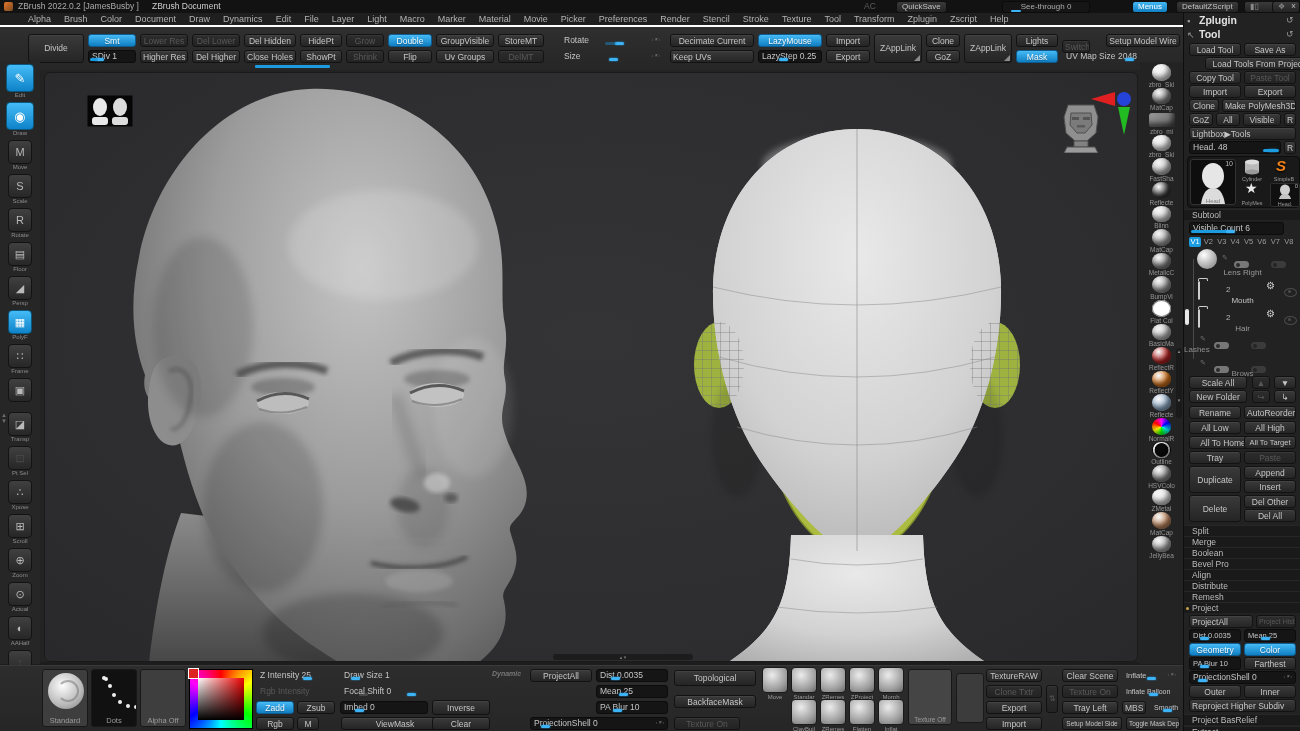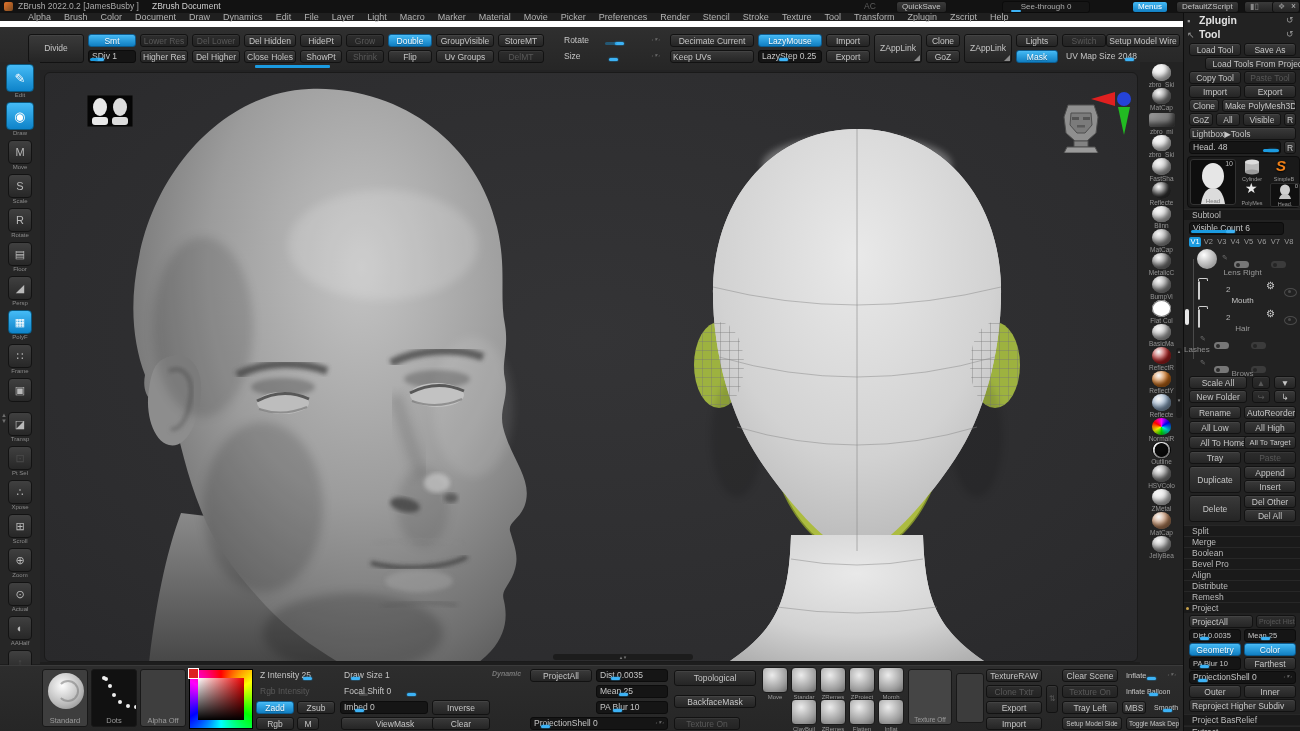--- a/index.html
+++ b/index.html
@@ -65,21 +65,21 @@
   .eye.dim{opacity:.3}
   .tgl{width:15px;height:7px;border-radius:4px;background:#777;position:relative;display:inline-block}
   .tgl:after{content:"";position:absolute;left:1.5px;top:1.5px;width:4px;height:4px;border-radius:50%;background:#2c2c2c}
   .tgl.dim{opacity:.3}
   .mini{font-size:7px;color:#6f6f6f}
   .stlabel{position:absolute;font-size:8px;color:#b5b5b5}
   .vtab{width:12px;height:10px;font-size:7.5px;line-height:10px;text-align:center;color:#9a9a9a;border-radius:2px}
   .vtab.on{background:#1b9be0;color:#fff}
   
   #titlebar{left:0;top:0;width:1300px;height:13px;background:#121212;font-size:8.5px;line-height:13px;color:#ababab;white-space:nowrap}
-  #menubar{left:0;top:13px;width:1183px;height:14px;background:#1f1f1f;border-bottom:6px solid #ffffff;
+  #menubar{left:0;top:13px;width:1183px;height:14px;background:#1f1f1f;border-bottom:2px solid #ffffff;
            display:flex;gap:13px;align-items:center;padding-left:28px;box-sizing:border-box}
   #menubar span{font-size:9px;color:#b3b3b3}
   #topshelf{left:0;top:27px;width:1183px;height:43px;background:linear-gradient(#2f2f2f,#262626);border-bottom:1px solid #0e0e0e}
   #botshelf{left:0;top:665px;width:1183px;height:66px;background:linear-gradient(#2d2d2d,#262626);border-top:1px solid #3a3a3a}
   .tb-btn{display:inline-block;height:10px;line-height:10px;font-size:8px;padding:0 5px;background:linear-gradient(#3a3a3a,#242424);
           border:1px solid #101010;border-radius:3px;color:#c2c2c2;margin-left:4px;vertical-align:1px}
   .tb-btn.on{background:linear-gradient(#43b9f5,#117fc2);color:#fff}
   
   #canvas{left:40px;top:70px;width:1100px;height:592px;background:#232324}
   #doc{position:absolute;left:4px;top:2px;width:1092px;height:588px;background:radial-gradient(ellipse at 50% 45%,#343436 0%,#2d2d2f 70%,#29292b 100%);
@@ -176,21 +176,21 @@
   <div class="btn tall fold" style="left:874px;top:7px;width:48px">ZAppLink</div>
 
   <div class="btn" style="left:926px;top:7px;width:34px">Clone</div>
   <div class="btn" style="left:926px;top:23px;width:34px">GoZ</div>
 
   <div class="btn tall fold" style="left:964px;top:7px;width:48px">ZAppLink</div>
 
   <div class="btn" style="left:1016px;top:7px;width:42px">Lights</div>
   <div class="btn on" style="left:1016px;top:23px;width:42px">Mask</div>
 
-  <div class="btn dim" style="left:1062px;top:7px;width:44px">Switch</div>
+  <div class="btn dim" style="left:1062px;top:13px;width:28px">Switch</div>
   <div class="btn" style="left:1106px;top:7px;width:74px">Setup Model Wire</div>
   <div class="sl" style="left:1062px;top:23px;width:118px;background:transparent;border-color:transparent"><span>UV Map Size 2048</span><b class="kn" style="left:62px"></b></div>
 
   <div class="a" style="left:255px;top:38px;width:75px;height:3px;background:#1b9be0;border-radius:1px"></div>
 </div>
 
 <div id="lshelf" class="a">
 
 <div class="lsit on big">
     <span class="ic">✎</span>

